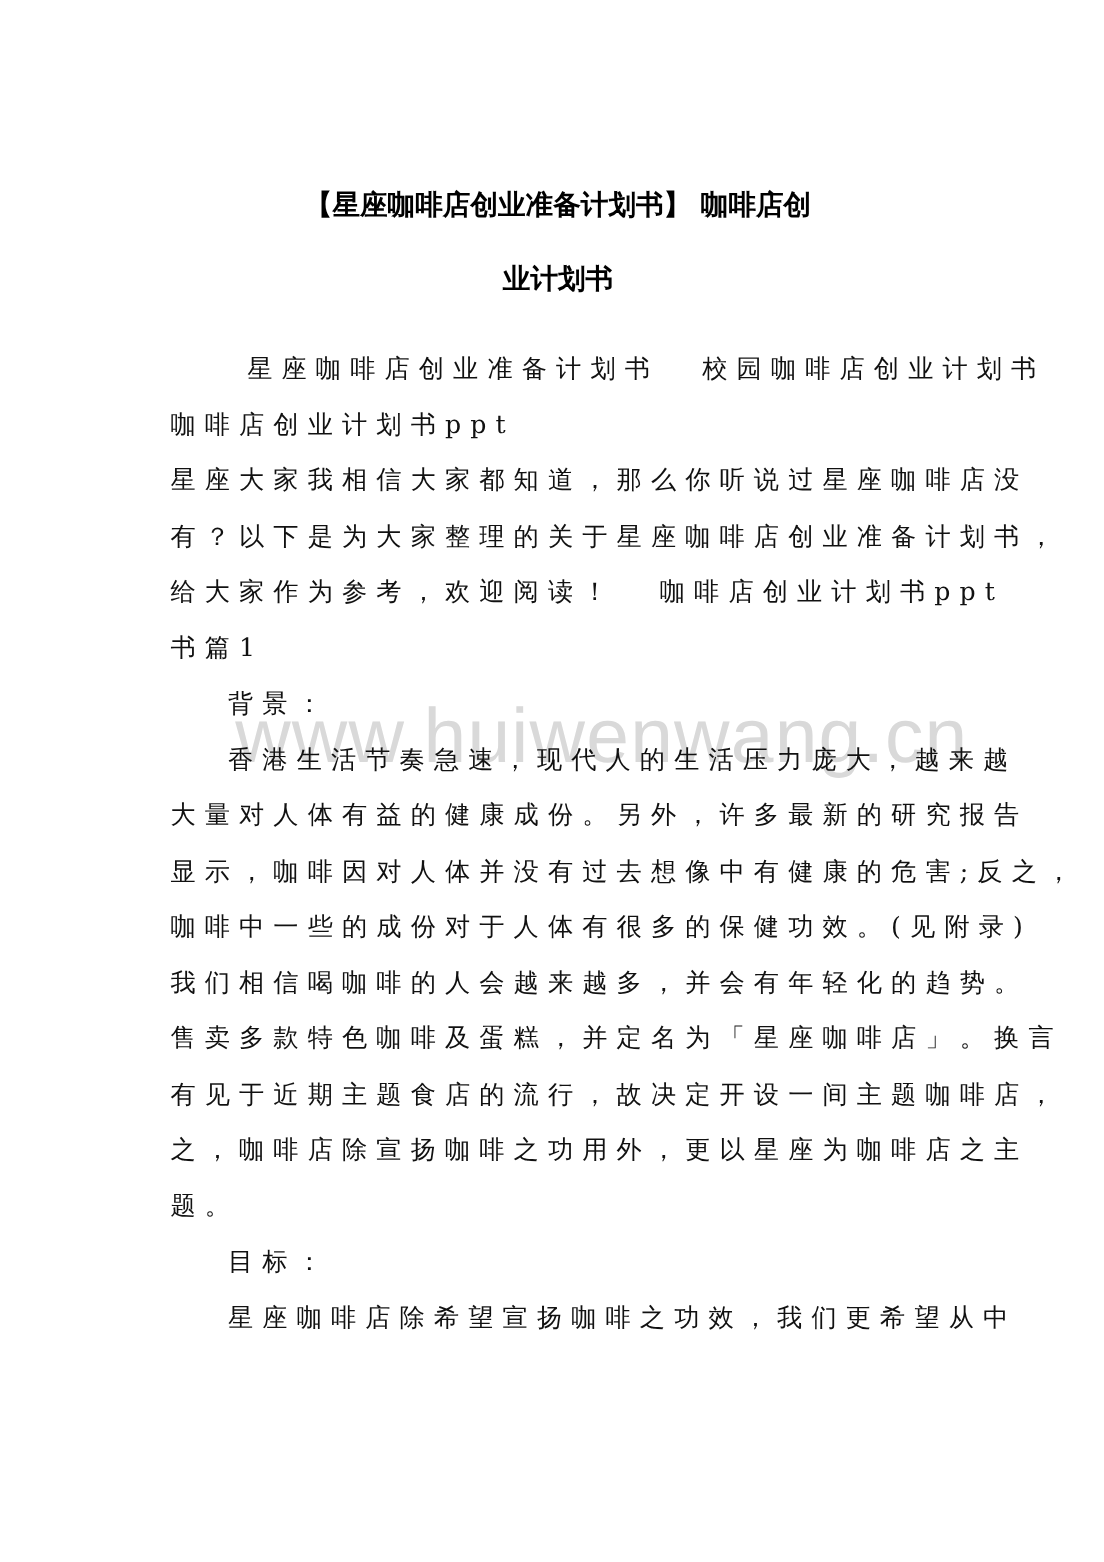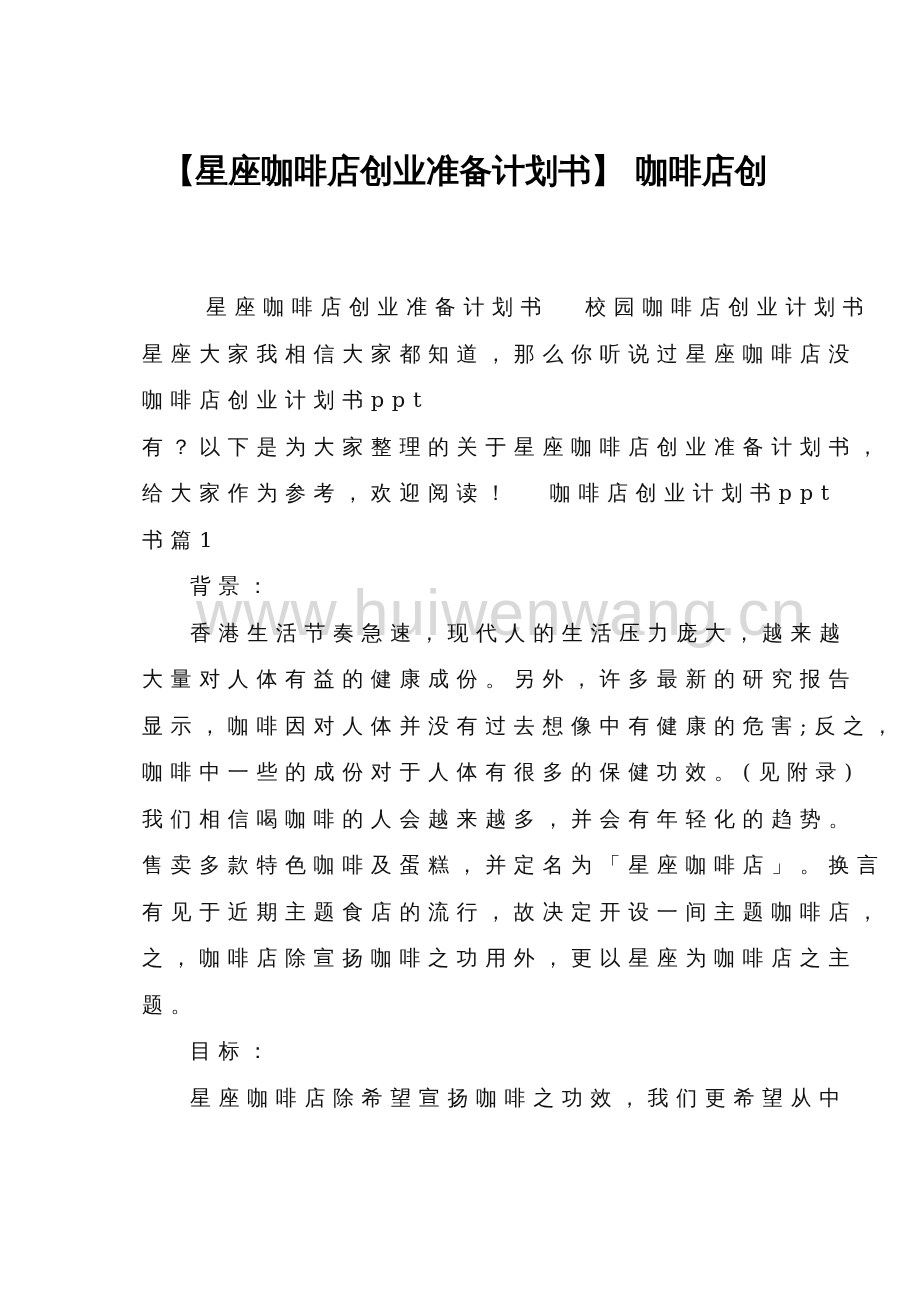--- a/index.html
+++ b/index.html
@@ -2,21 +2,21 @@
 <html><head>
 <meta charset="utf-8">
 <style>
   html, body { margin: 0; padding: 0; background: #ffffff; }
   body { width: 920px; height: 1302px; position: relative; overflow: hidden; }
   .page { position: absolute; left: 0; top: 0; width: 920px; height: 1302px; background: #ffffff; }
   .title {
     position: absolute; left: 140px; width: 650px; top: 140px;
     text-align: center;
     font-family: "DejaVu Sans", sans-serif;
-    font-weight: bold; font-size: 33px; line-height: 62px; color: #000;
+    font-weight: bold; font-size: 23px; line-height: 62px; color: #000;
     letter-spacing: 0px;
   }
   .body {
     position: absolute; left: 142px; top: 284px; width: 640px;
     font-family: "DejaVu Serif", serif;
     font-size: 21px; color: #111;
     letter-spacing: 7.6px;
   }
   .line { height: 46.5px; line-height: 46.5px; white-space: nowrap; }
   .indent { padding-left: 48px; }
@@ -31,31 +31,32 @@
 </style>
 </head>
 <body>
 
 <div class="page">
 
   <div class="watermark">www.huiwenwang.cn</div>
 
   <div class="title">
     <div>【星座咖啡店创业准备计划书】 咖啡店创</div>
+    <div>业计划书</div>
   </div>
 
   <div class="body">
     <div class="line indent-wide">
       <span>星座咖啡店创业准备计划书</span><span class="gap"></span><span>校园咖啡店创业计划书</span>
     </div>
-    <div class="line">星座大家我相信大家都知道，那么你听说过星座咖啡店没</div>
-
     <div class="line">
       <span>咖啡店创业计划书ppt</span>
     </div>
+
+    <div class="line">星座大家我相信大家都知道，那么你听说过星座咖啡店没</div>
     <div class="line">有？以下是为大家整理的关于星座咖啡店创业准备计划书，</div>
     <div class="line">
       <span>给大家作为参考，欢迎阅读！</span><span class="gap"></span><span>咖啡店创业计划书ppt</span>
     </div>
     <div class="line">书篇1</div>
 
     <div class="line indent">背景：</div>
     <div class="line indent">香港生活节奏急速，现代人的生活压力庞大，越来越</div>
     <div class="line">大量对人体有益的健康成份。另外，许多最新的研究报告</div>
     <div class="line">显示，咖啡因对人体并没有过去想像中有健康的危害;反之，</div>

